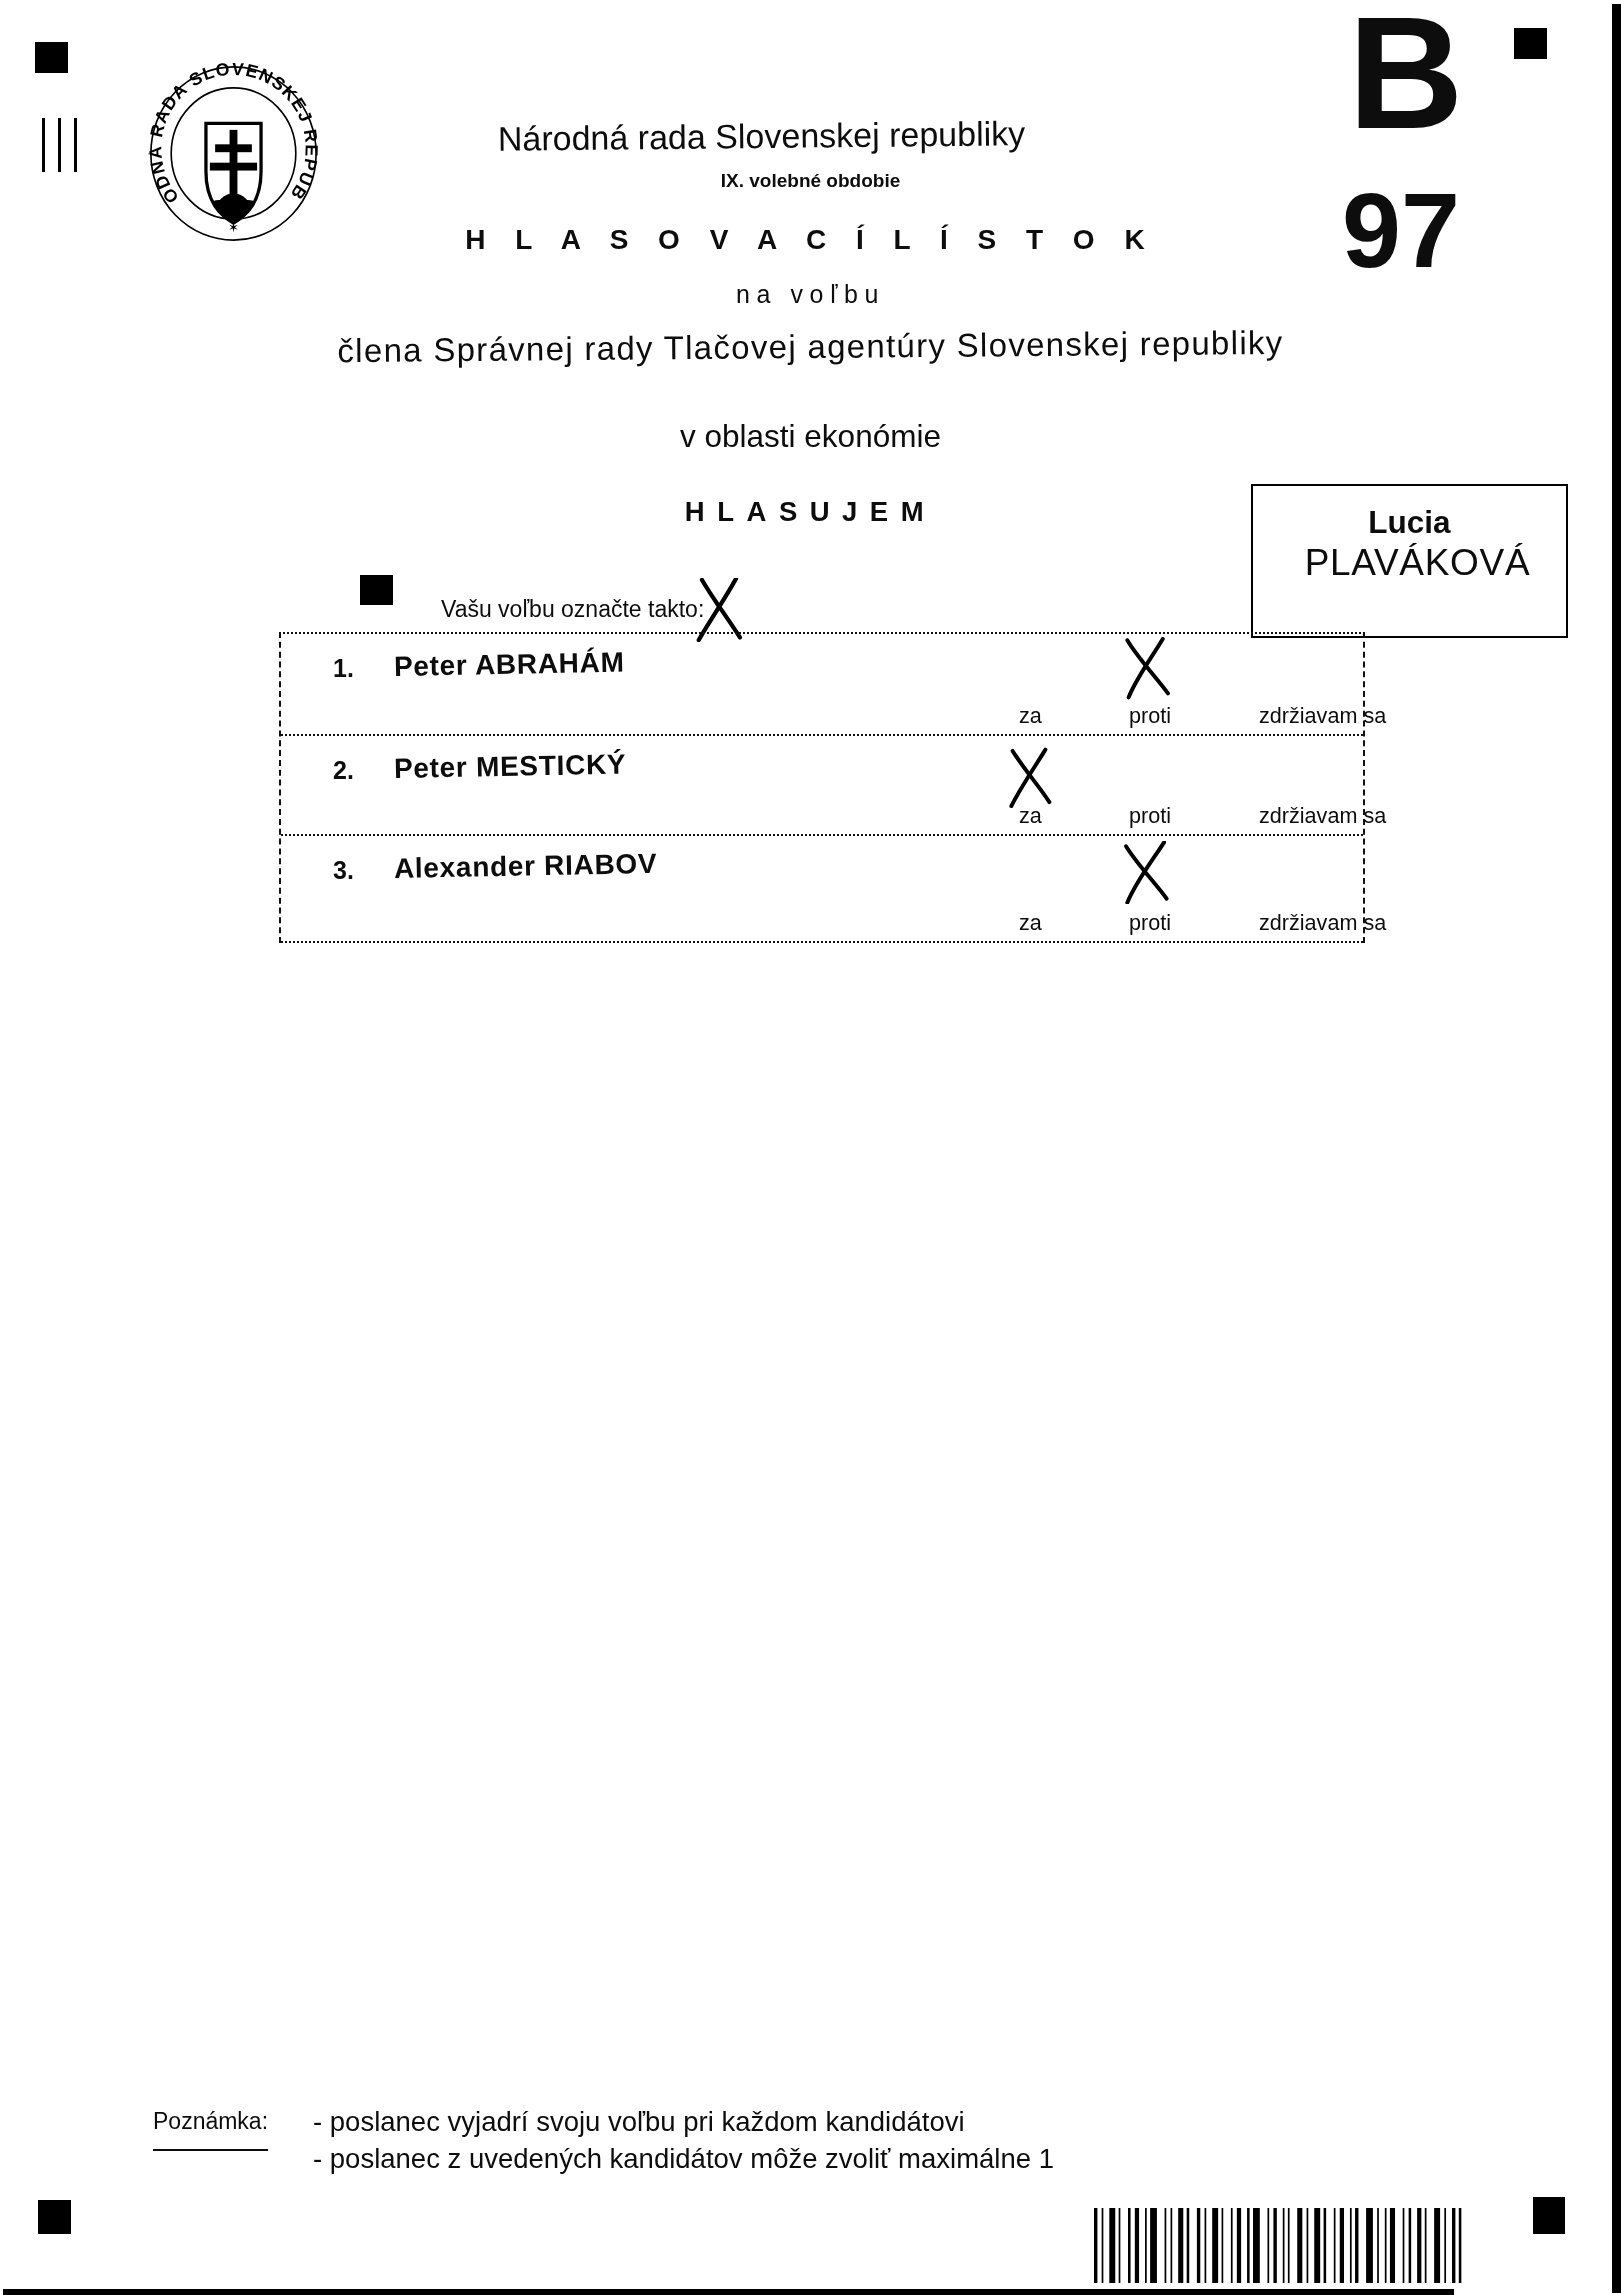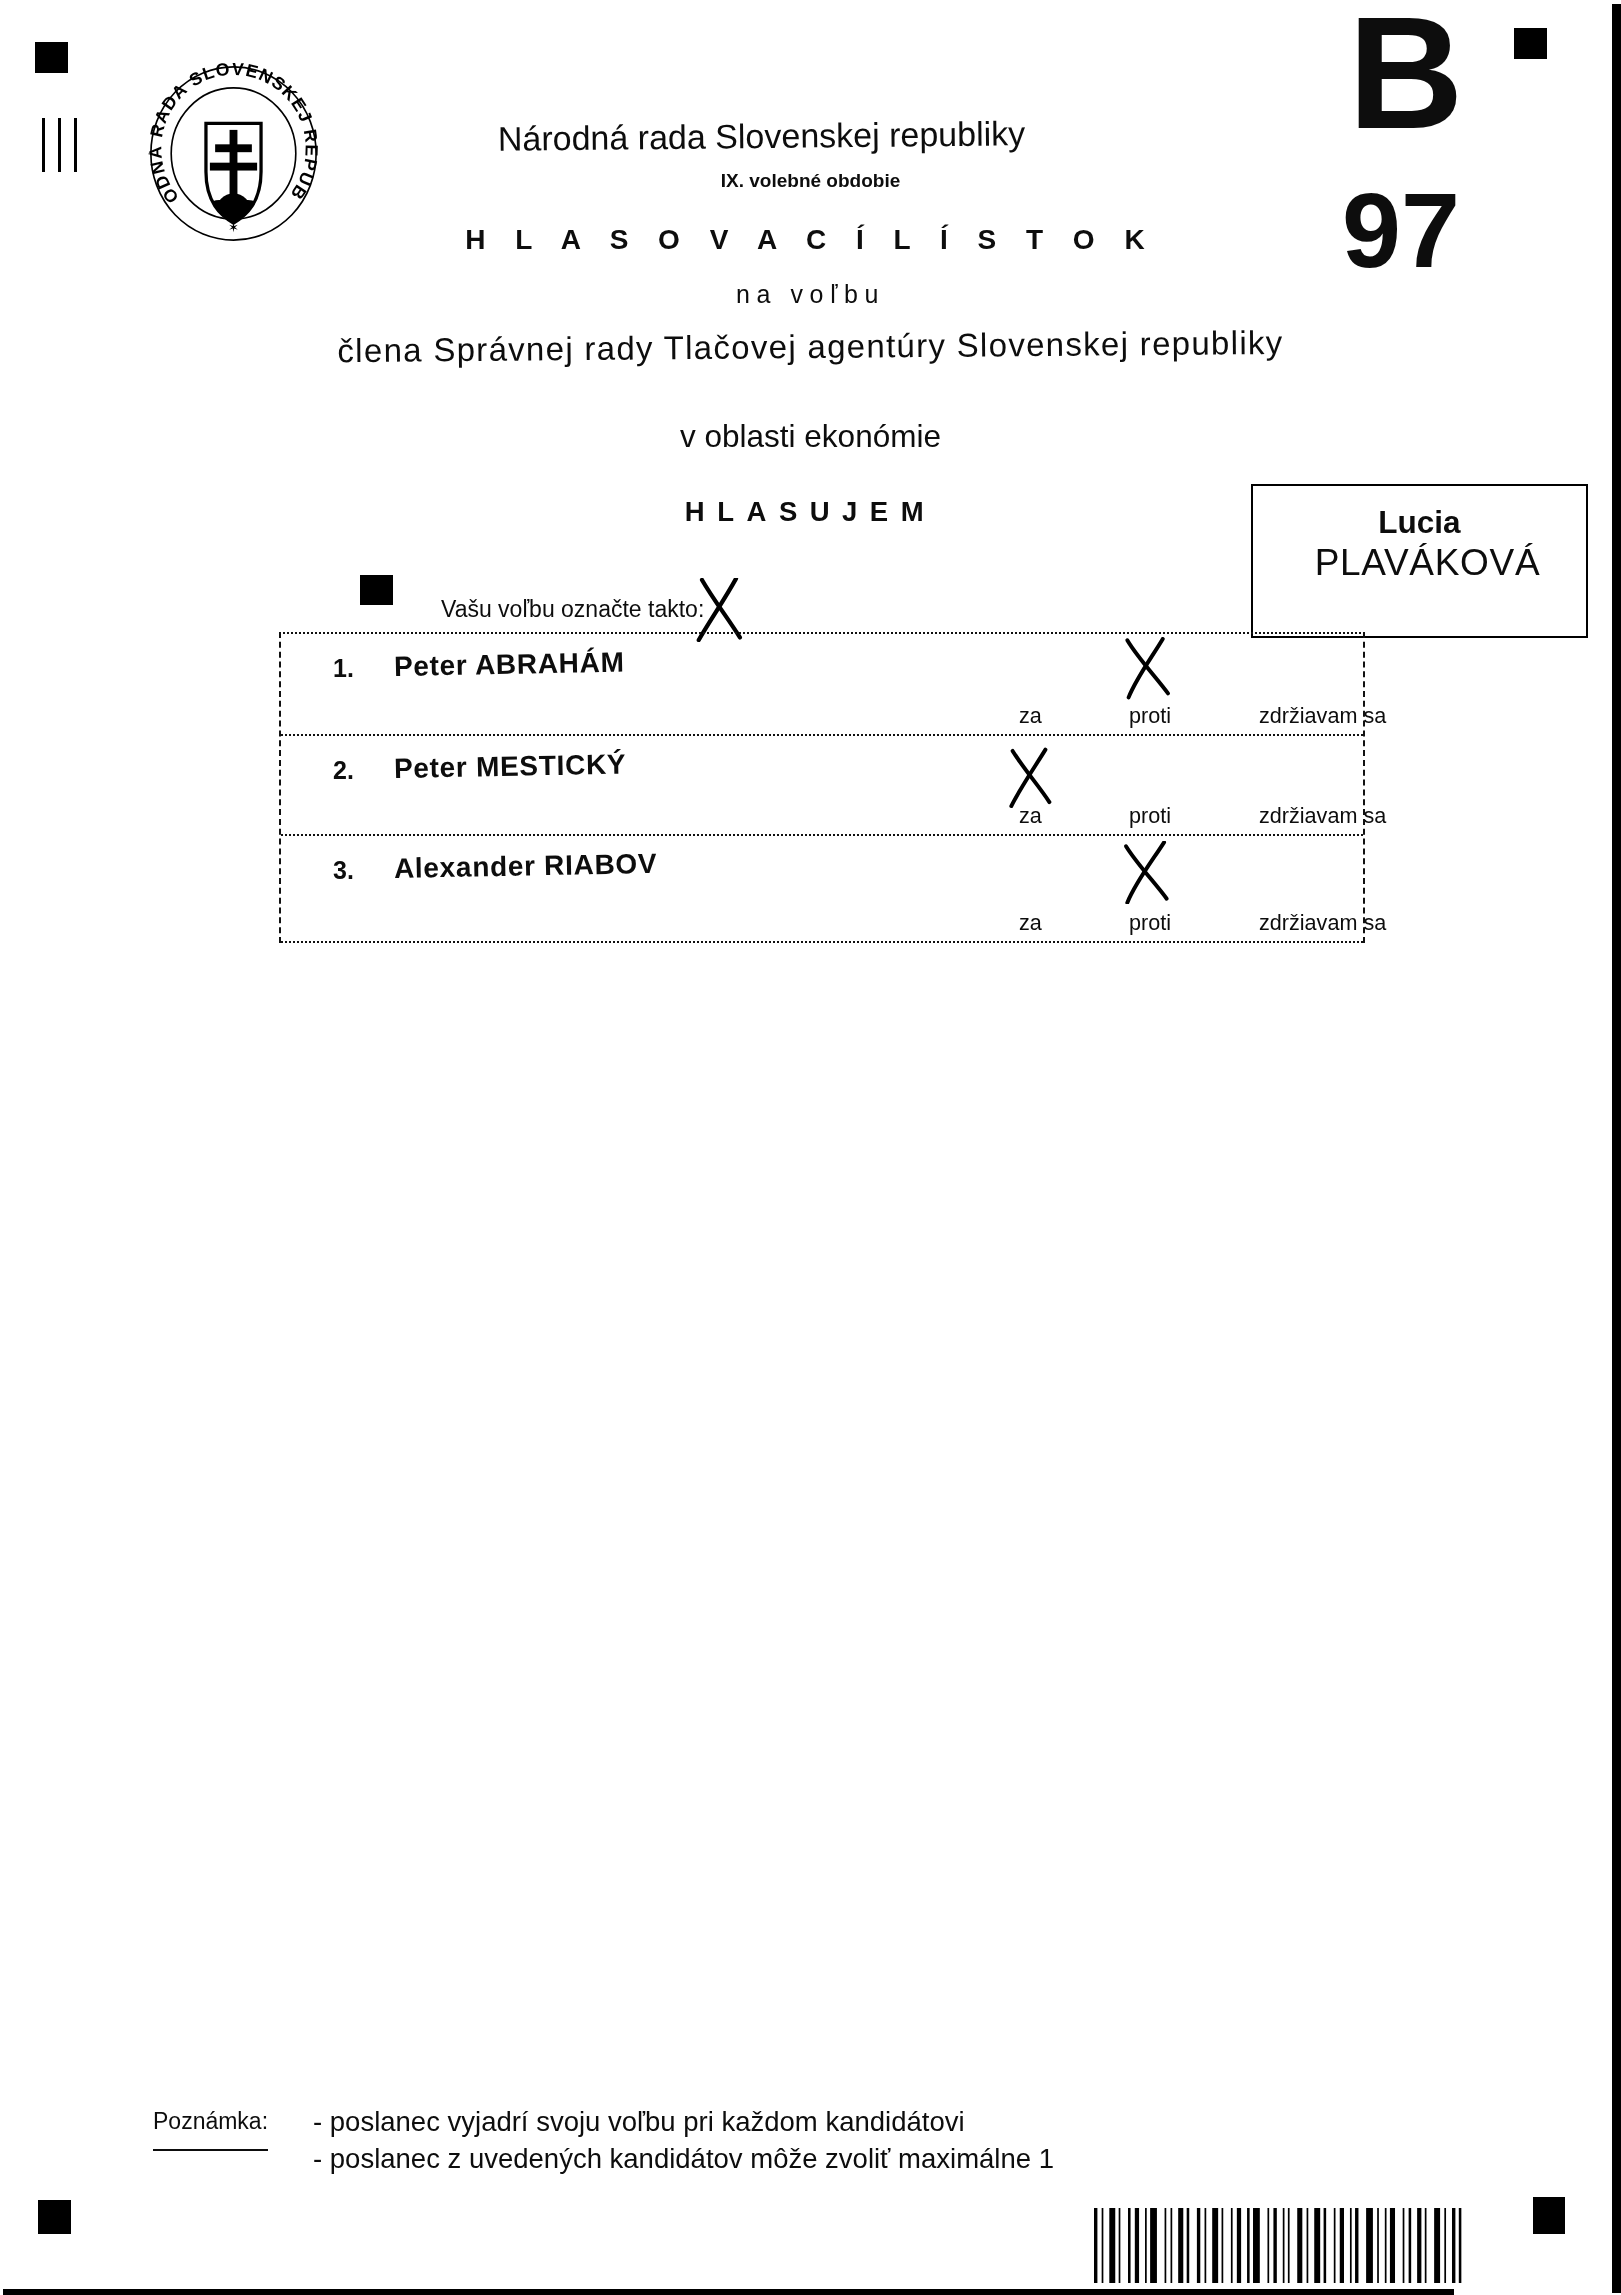--- a/index.html
+++ b/index.html
@@ -19,21 +19,21 @@
   .inst{top:117px;font-size:34px;transform:translateX(-49px) rotate(-0.6deg);}
   .term{top:170px;font-size:19px;font-weight:700;}
   .btitle{top:224px;font-size:28px;font-weight:700;letter-spacing:11px;}
   .bsub{top:280px;font-size:25px;letter-spacing:6.6px;}
   .pos{top:328px;font-size:33px;letter-spacing:1.3px;transform:rotate(-0.5deg);}
   .field{top:418px;font-size:31.5px;}
   .vhead{top:496px;font-size:27.5px;font-weight:700;letter-spacing:12.5px;}
   .code-letter{left:1348px;top:-7.2px;font-size:160px;font-weight:700;line-height:1;}
   .code-number{left:1342px;top:177px;font-size:106px;font-weight:700;line-height:1;}
   
-  .stamp{left:1251px;top:484px;width:313px;height:150px;border:2.6px solid #000;text-align:center;padding-left:20px;}
+  .stamp{left:1251px;top:484px;width:313px;height:150px;border:2.6px solid #000;text-align:center;}
   .stamp .l1{position:absolute;top:18.4px;left:0;width:100%;font-size:31.5px;font-weight:700;}
   .stamp .l2{position:absolute;top:56px;left:8px;width:100%;font-size:37px;font-weight:400;letter-spacing:0.7px;}
   
   .instr-label{left:441px;top:596px;font-size:23px;white-space:nowrap;}
   
   .ctable{left:279px;top:632px;width:1082px;border-top:2.6px dotted #111;
           border-left:2px dashed #111;border-right:2px dashed #111;}
   .crow{position:relative;border-bottom:2.6px dotted #111;}
   .cnum{position:absolute;left:52px;top:19.7px;font-size:25px;font-weight:700;}
   .cname{position:absolute;left:113px;top:17px;font-size:28px;font-weight:700;letter-spacing:0.7px;

